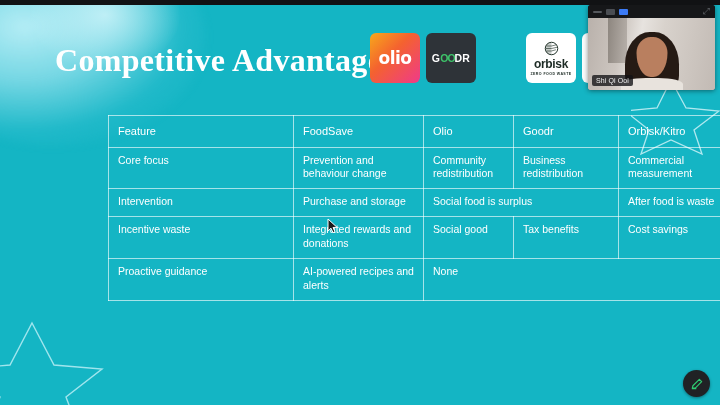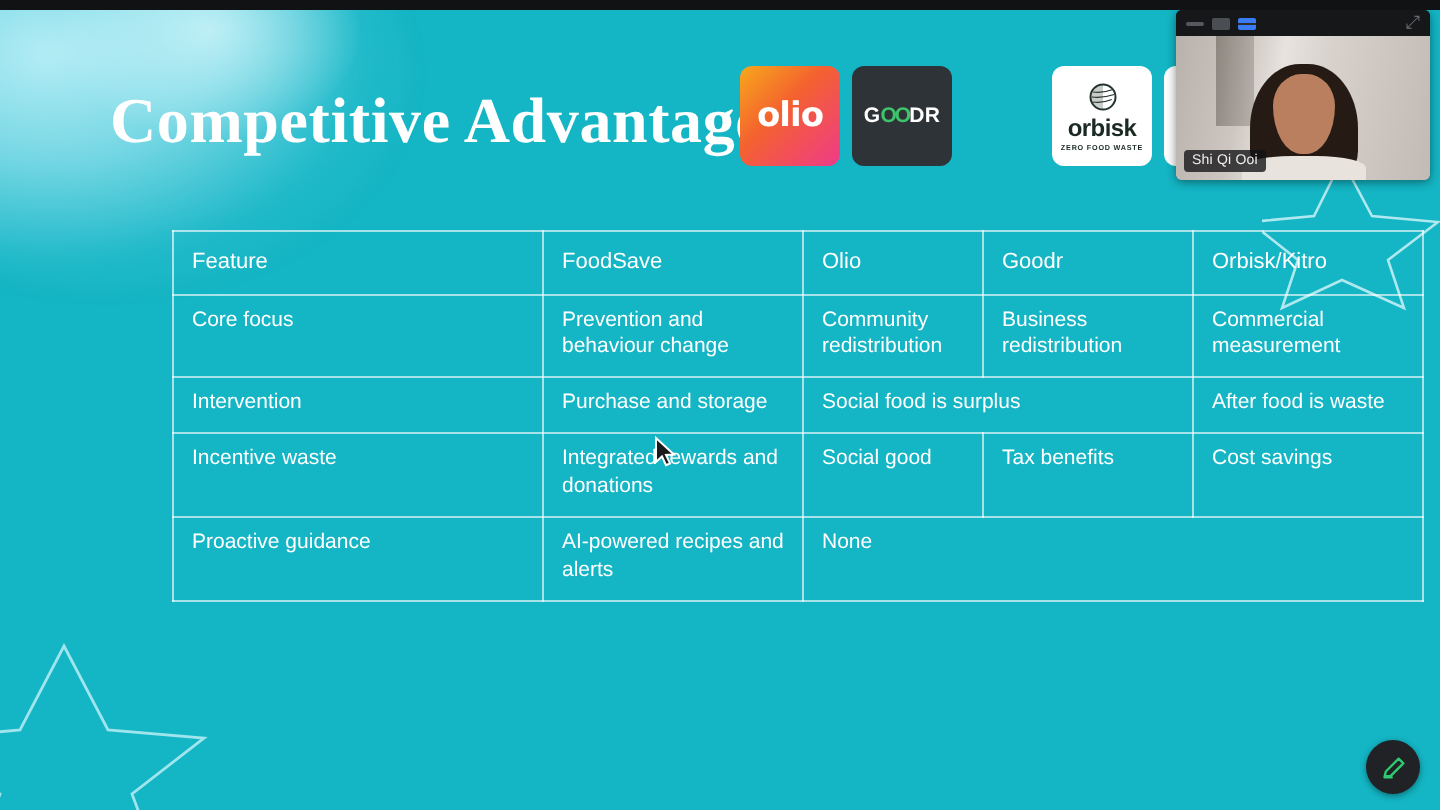--- a/index.html
+++ b/index.html
@@ -91,21 +91,21 @@
     margin-top: 2px;
   }
   .logo-kitro { background: #fbfdfd; }
   .logo-kitro .word {
     color: #c9d3d4; font-size: 7.5px; font-weight: bold; letter-spacing: 1.2px;
     margin-top: 3px;
   }
 
   
   .table-wrap {
-    position: absolute; left: 42px; top: 115px;
+    position: absolute; left: 64px; top: 115px;
     width: 625px;
     z-index: 4;
     padding-left: 44px;
   }
   table.cmp {
     width: 100%;
     border-collapse: collapse;
     table-layout: fixed;
     color: #ffffff;
   }

